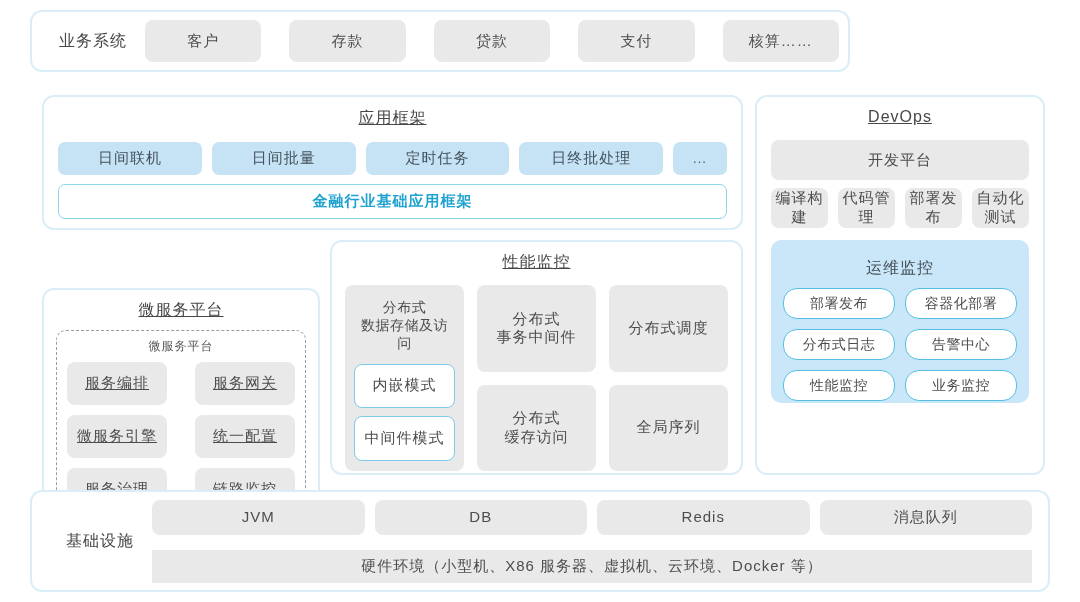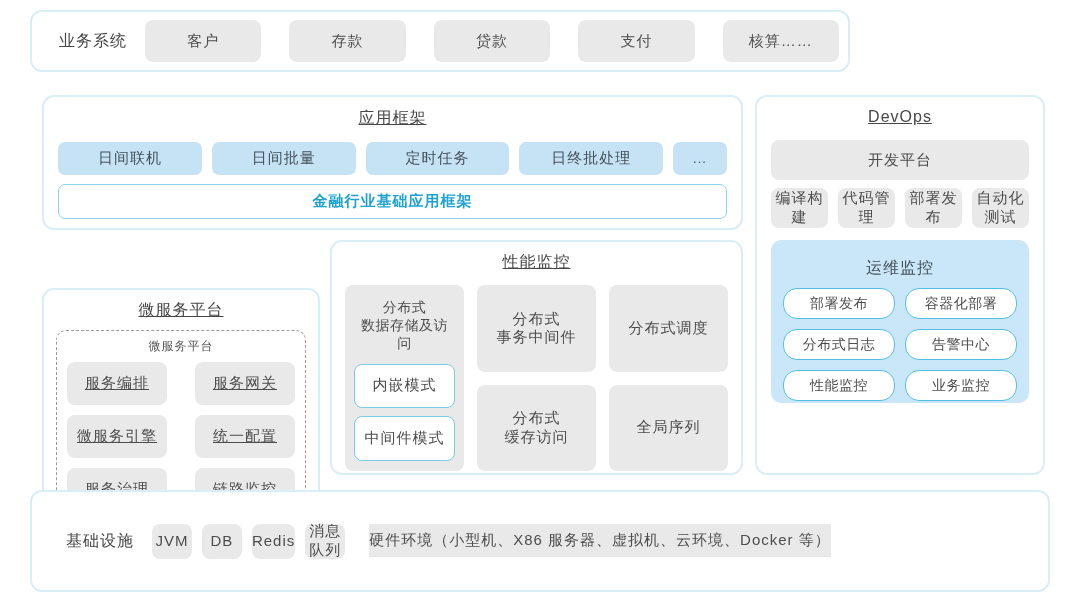--- a/index.html
+++ b/index.html
@@ -82,21 +82,21 @@
   .ops-title { text-align:center; font-size:16px; font-weight:500; color:#424e57; letter-spacing:1px; }
   .ops-grid { display:grid; grid-template-columns:1fr 1fr; gap:10px; margin-top:9px; }
   .ops-btn {
     background:#ffffff; border:1.5px solid #54bfe2; border-radius:14px;
     height:31px; display:flex; align-items:center; justify-content:center;
     font-size:14px; color:#4d4d4d; letter-spacing:0.5px;
   }
   
   #infra { left:30px; top:490px; width:1020px; height:102px;
     display:flex; align-items:center; padding:0 16px; }
-  #infra .right { flex:1; display:flex; gap:24px; }
+  #infra .right { flex:1; display:flex; flex-direction:column; gap:15px; }
   #infra .btn-row { display:flex; gap:10px; }
   #infra .btn-row .gbtn { flex:1; height:35px; }
   #infra .hw-bar { height:33px; border-radius:0; font-size:15px; }
 </style>
 </head>
 <body>
 
 <div class="panel" id="top-panel">
   <div class="side-label">业务系统</div>
   <div class="btn-row">

